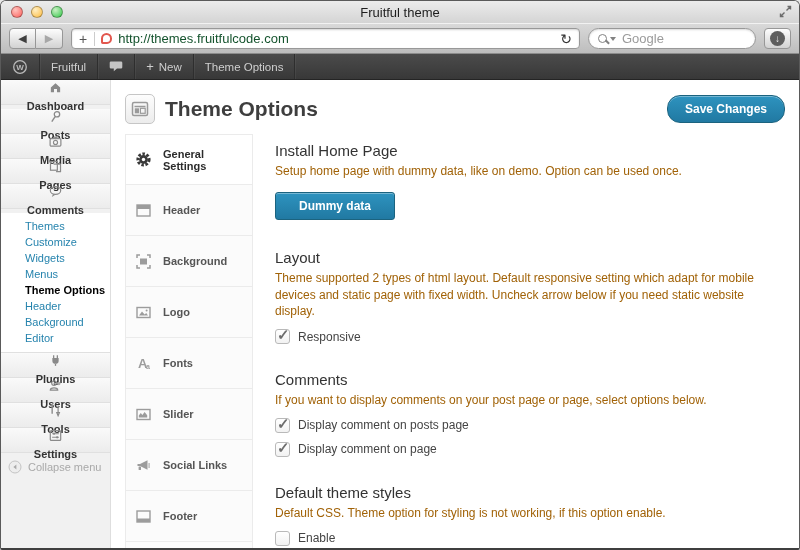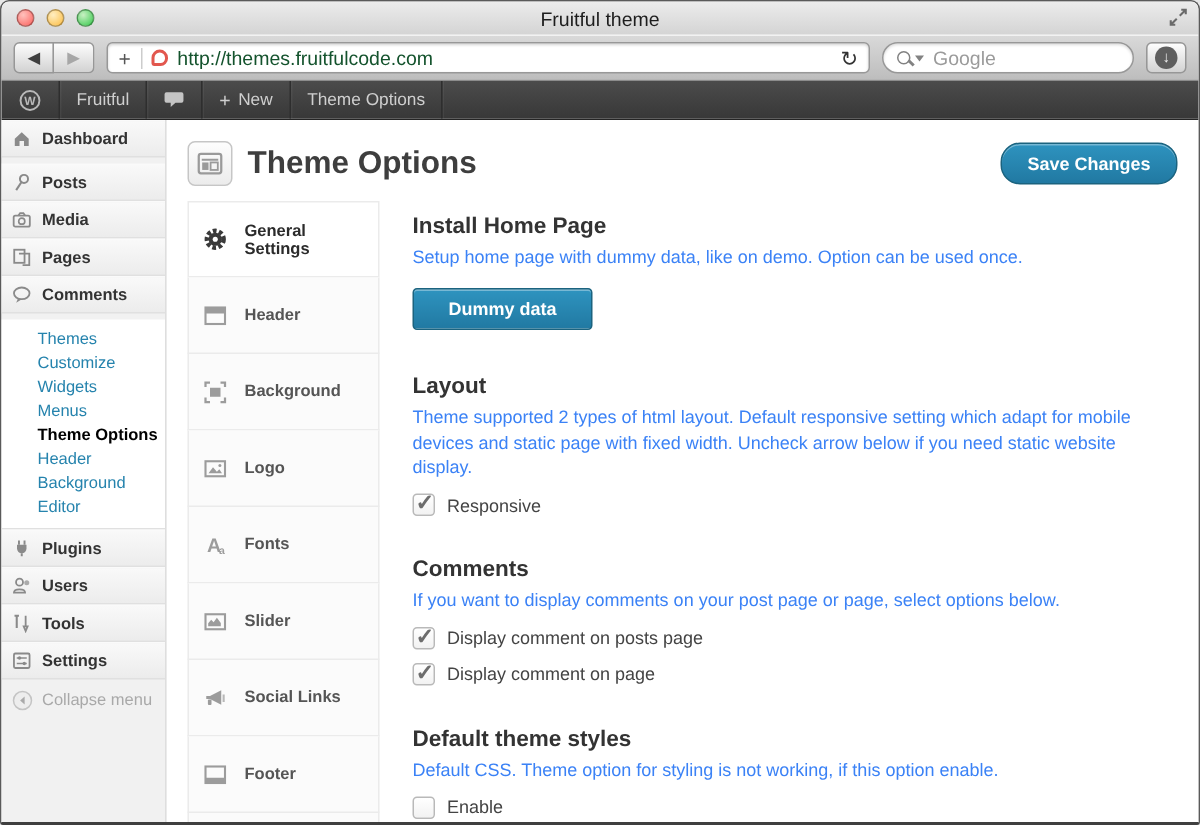--- a/index.html
+++ b/index.html
@@ -54,21 +54,21 @@
   .ab-item .plus { font-size:13px; color:#cfcfcf; }
 
   
   .mainrow { flex:1; display:flex; background:#fff; min-height:0; }
 
   
   .sidebar { width:110px; background:#f1f1f1; border-right:1px solid #dedede; flex:none; font-size:11px;
              position:relative; z-index:3; }
   .menu-item { height:25px; display:flex; align-items:center; gap:6px; padding:0 6px; font-weight:bold;
                color:#333; background:linear-gradient(#f9f9f9,#ececec); border-top:1px solid #fafafa;
-               border-bottom:1px solid #e0e0e0; cursor:pointer; }
+               border-bottom:1px solid #e0e0e0; cursor:pointer;flex-direction:column; }
   .mi-icon { width:15px; display:flex; justify-content:center; flex:none; }
   .menu-item.active { background:linear-gradient(#7e7e7e,#6a6a6a); color:#fff; position:relative;
                       border-top:1px solid #808080; border-bottom:1px solid #5e5e5e; }
   .menu-item.active::after { content:""; position:absolute; right:-7px; top:50%; margin-top:-7px;
                              border-left:7px solid #6e6e6e; border-top:7px solid transparent;
                              border-bottom:7px solid transparent; }
   .menu-sep { height:4px; }
   .submenu { background:#fff; padding:5px 0 6px; border-bottom:1px solid #e0e0e0; }
   .submenu .sub { display:block; padding:2px 4px 2px 24px; color:#2583ad; cursor:pointer; }
   .submenu .sub.current { color:#000; font-weight:bold; }
@@ -87,23 +87,23 @@
 
   .bodyrow { display:flex; align-items:flex-start; }
   .tabs { width:128px; flex:none; }
   .tab { height:51px; display:flex; align-items:center; gap:11px; padding:0 9px; background:#fbfbfb;
          border:1px solid #ebebeb; border-top:none; font-size:11px; font-weight:bold; color:#555; cursor:pointer; }
   .tab:first-child { border-top:1px solid #ebebeb; }
   .tab.active { background:#fff; color:#2b2b2b; }
   .tab-icon { width:17px; display:flex; justify-content:center; flex:none; }
 
   .options { flex:1; padding-left:22px; min-width:0; }
-  .section-h { font-size:15px; font-weight:bold; color:#333; margin:8px 0 4px; }
+  .section-h { font-size:15px; font-weight:normal; color:#333; margin:8px 0 4px; }
   .section-h.gap { margin-top:27px; }
-  .desc { font-size:12px; color:#3b82f6; line-height:1.4; max-width:505px; margin-bottom:7px; }
+  .desc { font-size:12px; color:#a16207; line-height:1.4; max-width:505px; margin-bottom:7px; }
   .blue-btn { background:linear-gradient(#2e93bf,#2179a2); border:1px solid #1b637f; color:#fff;
               font-weight:bold; font-size:12px; padding:6px 23px; border-radius:3px; margin:5px 0 2px;
               box-shadow:inset 0 1px 0 rgba(255,255,255,.35); cursor:pointer; }
   .check-row { display:flex; align-items:center; gap:8px; margin:9px 0; font-size:12px; color:#444; }
   .checkbox { width:15px; height:15px; background:linear-gradient(#ffffff,#f2f2f2); border:1px solid #b9b9b9;
               border-radius:3px; position:relative; flex:none; cursor:pointer; }
   .checkbox.checked::after { content:"\2713"; position:absolute; top:-4px; left:1px; font-size:15px;
                              font-weight:bold; color:#6d6d6d; }
   svg { display:block; }
 </style>

